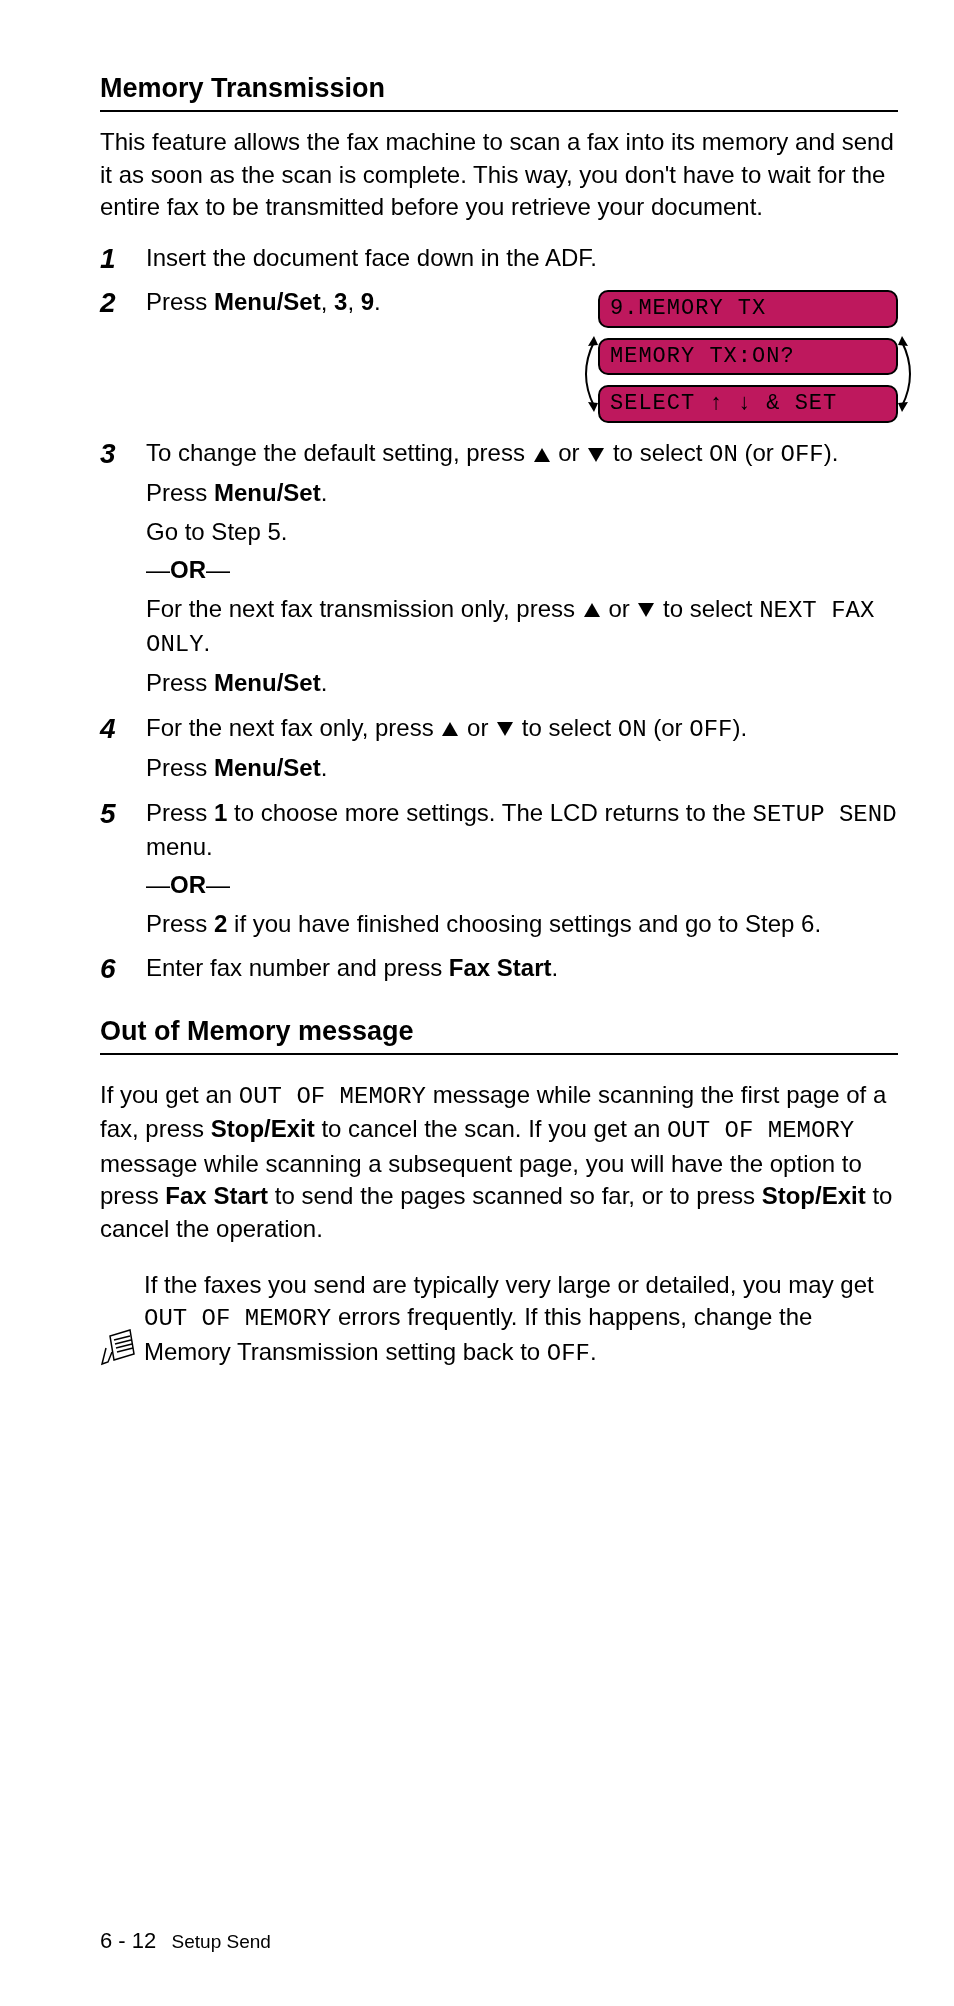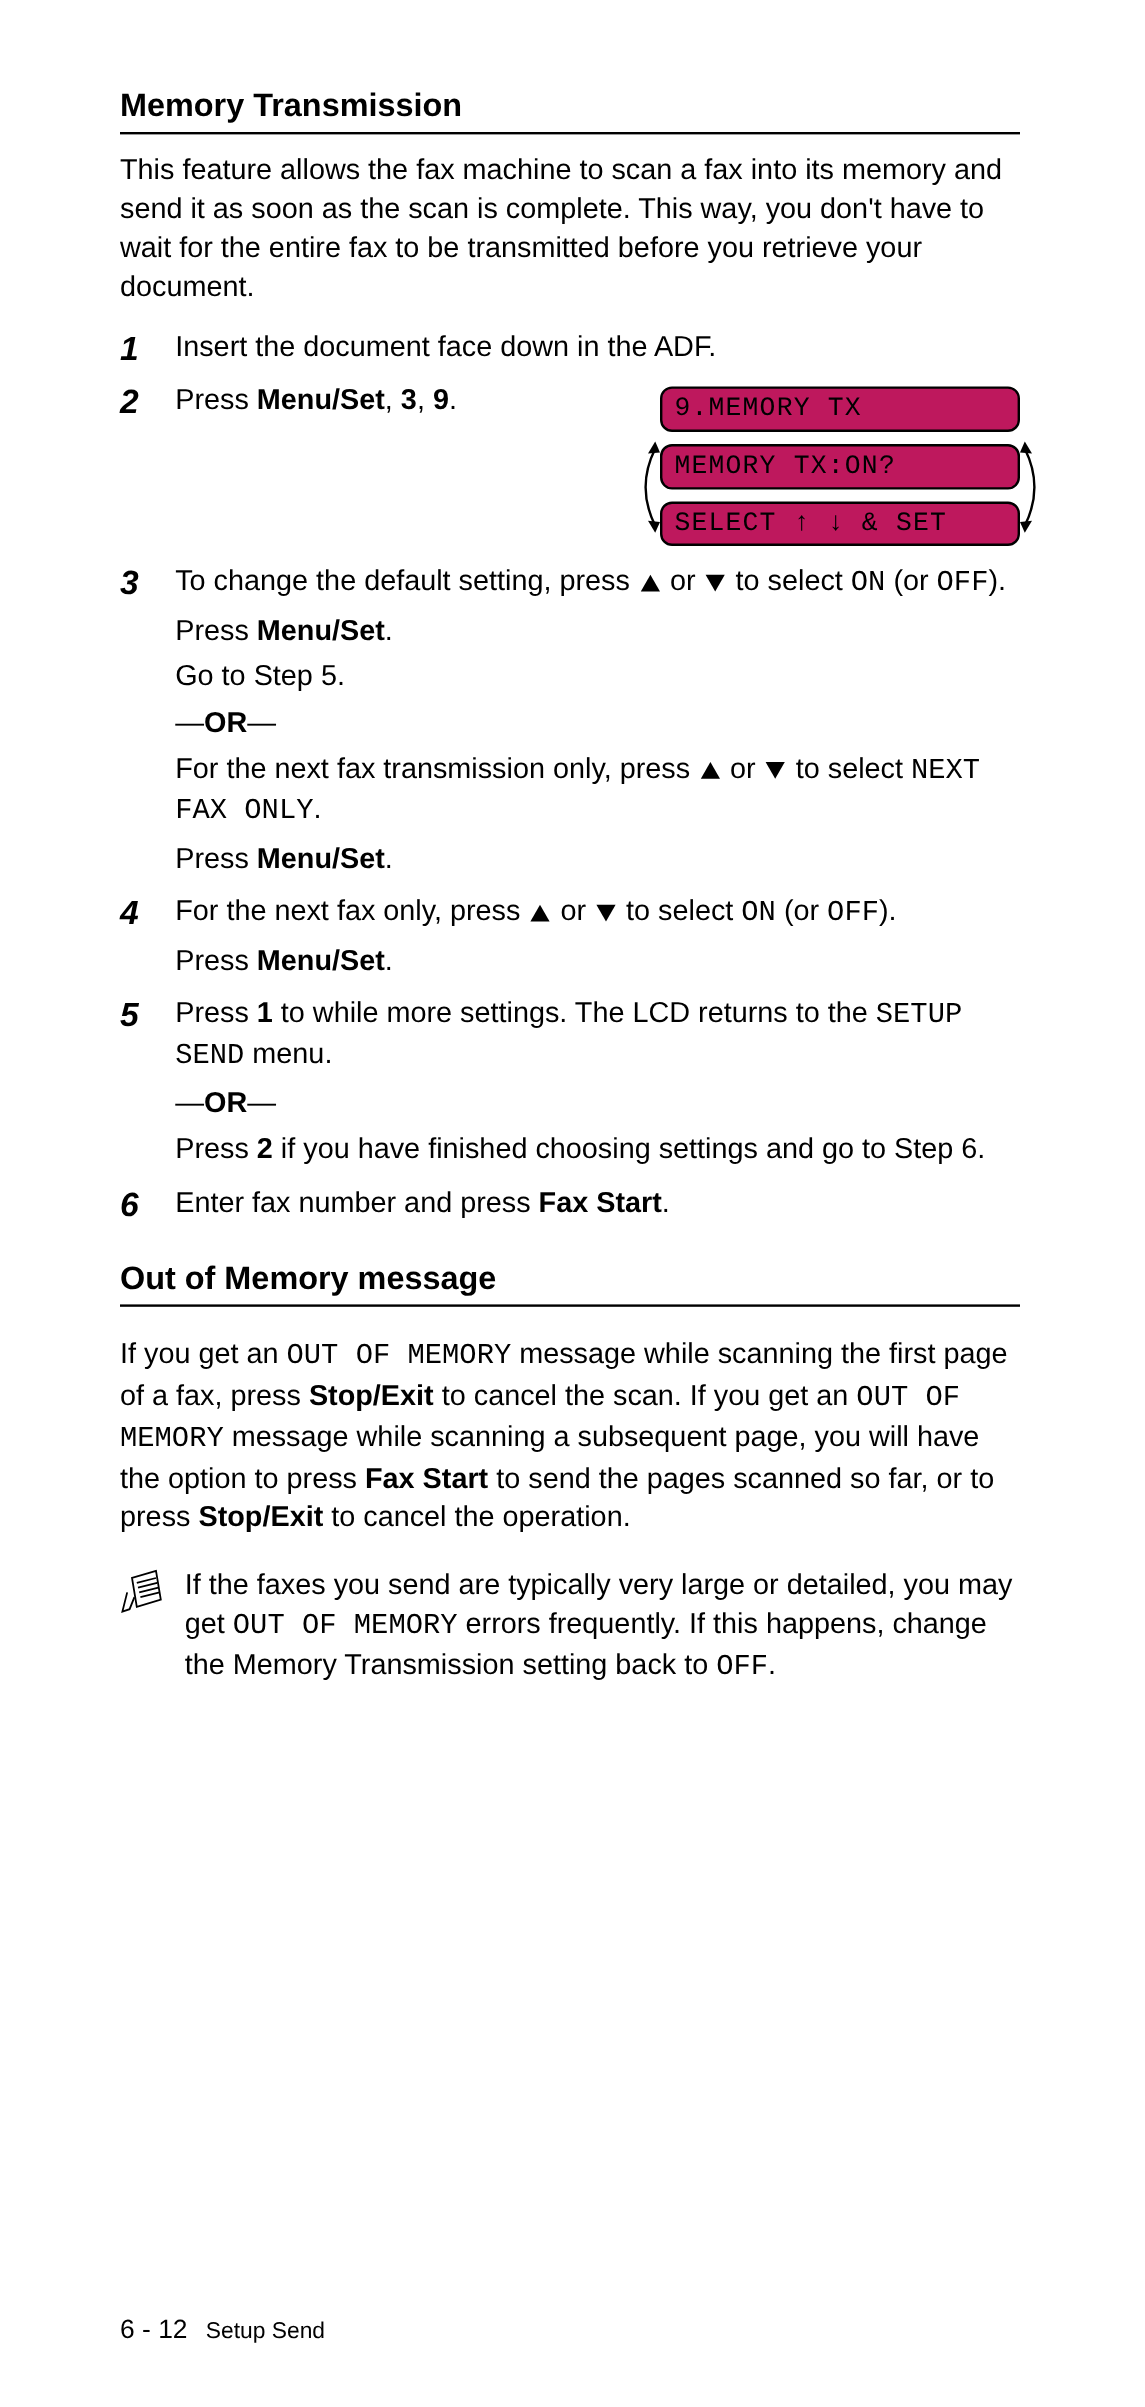--- a/index.html
+++ b/index.html
@@ -1,20 +1,20 @@
 <!DOCTYPE html>
 <html><head>
 <meta charset="utf-8">
 <style>
   html,body{margin:0;padding:0;background:#fff;color:#000;}
   .page{
     width:954px;
     min-height:2006px;
     box-sizing:border-box;
-    padding:70px 104px 50px 100px;
+    padding:70px 56px 50px 100px;
     font-family:Arial,Helvetica,sans-serif;
     font-size:24px;
     line-height:1.35;
     position:relative;
   }
   .section-title{
     font-weight:bold;
     font-size:27px;
     border-bottom:2px solid #000;
     padding-bottom:4px;
@@ -76,22 +76,21 @@
     position:absolute;
     left:-22px;
     top:44px;
     width:22px;
     height:80px;
     z-index:1;
   }
   .cycle-left svg{width:22px;height:80px;display:block;}
   .note{
     display:flex;
-    align-items:flex-start;
-    gap:10px;
+    align-items:flex-end;
     margin-top:6px;
   }
   .note-icon{
     flex:0 0 44px;
     height:44px;
   }
   .note-body{flex:1;}
   .footer{
     position:absolute;
     bottom:50px;
@@ -180,21 +179,21 @@
         <p>
           <span>Press </span><span class="b">Menu/Set</span><span>.</span>
         </p>
       </div>
     </div>
 
     <div class="step">
       <div class="step-num">5</div>
       <div class="step-body">
         <p>
-          <span>Press </span><span class="b">1</span><span> to while more settings. The LCD returns to the </span><span class="mono">SETUP SEND</span><span> menu.</span>
+          <span>Press </span><span class="b">1</span><span> to choose more settings. The LCD returns to the </span><span class="mono">SETUP SEND</span><span> menu.</span>
         </p>
         <p>
           <span>—</span><span class="b">OR</span><span>—</span>
         </p>
         <p>
           <span>Press </span><span class="b">2</span><span> if you have finished choosing settings and go to Step 6.</span>
         </p>
       </div>
     </div>
 

